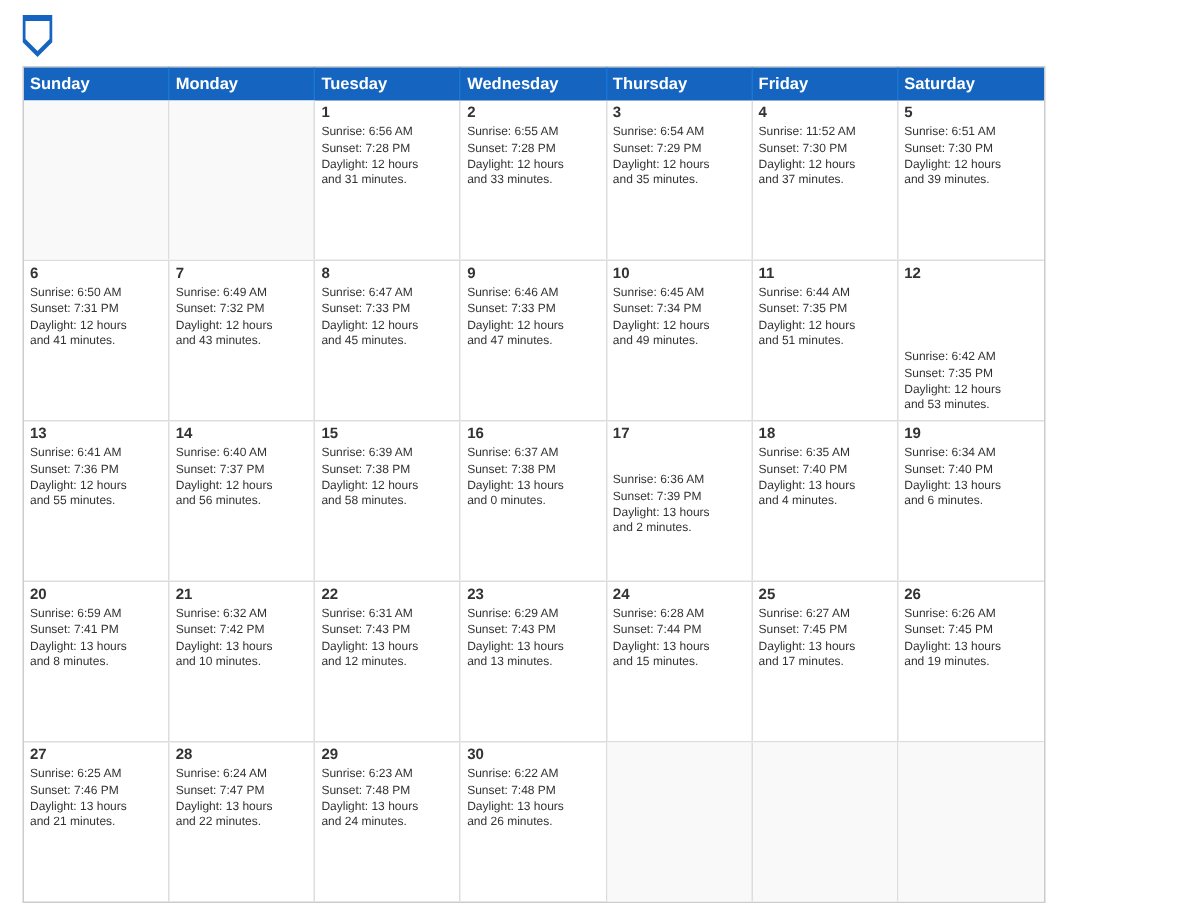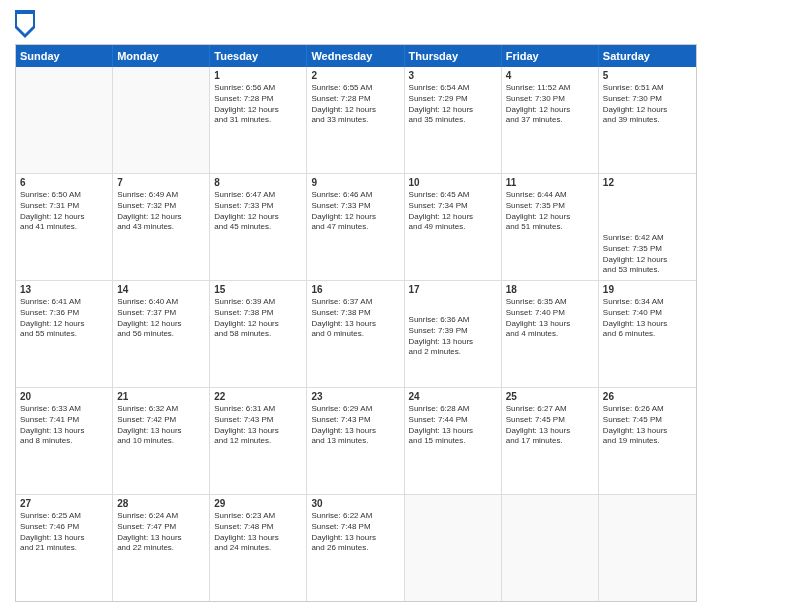--- a/index.html
+++ b/index.html
@@ -275,21 +275,21 @@
             <div class="day-num">19</div>
             <div class="cell-text" style="white-space: pre-line;">Sunrise: 6:34 AM
 Sunset: 7:40 PM
 Daylight: 13 hours
 and 6 minutes.</div>
           </div>
         </div>
         <div class="cal-row">
           <div class="cal-cell">
             <div class="day-num">20</div>
-            <div class="cell-text" style="white-space: pre-line;">Sunrise: 6:33 AM
+            <div class="cell-text" style="white-space: pre-line;">Sunrise: 6:59 AM
 Sunset: 7:41 PM
 Daylight: 13 hours
 and 8 minutes.</div>
           </div>
           <div class="cal-cell">
             <div class="day-num">21</div>
             <div class="cell-text" style="white-space: pre-line;">Sunrise: 6:32 AM
 Sunset: 7:42 PM
 Daylight: 13 hours
 and 10 minutes.</div>

